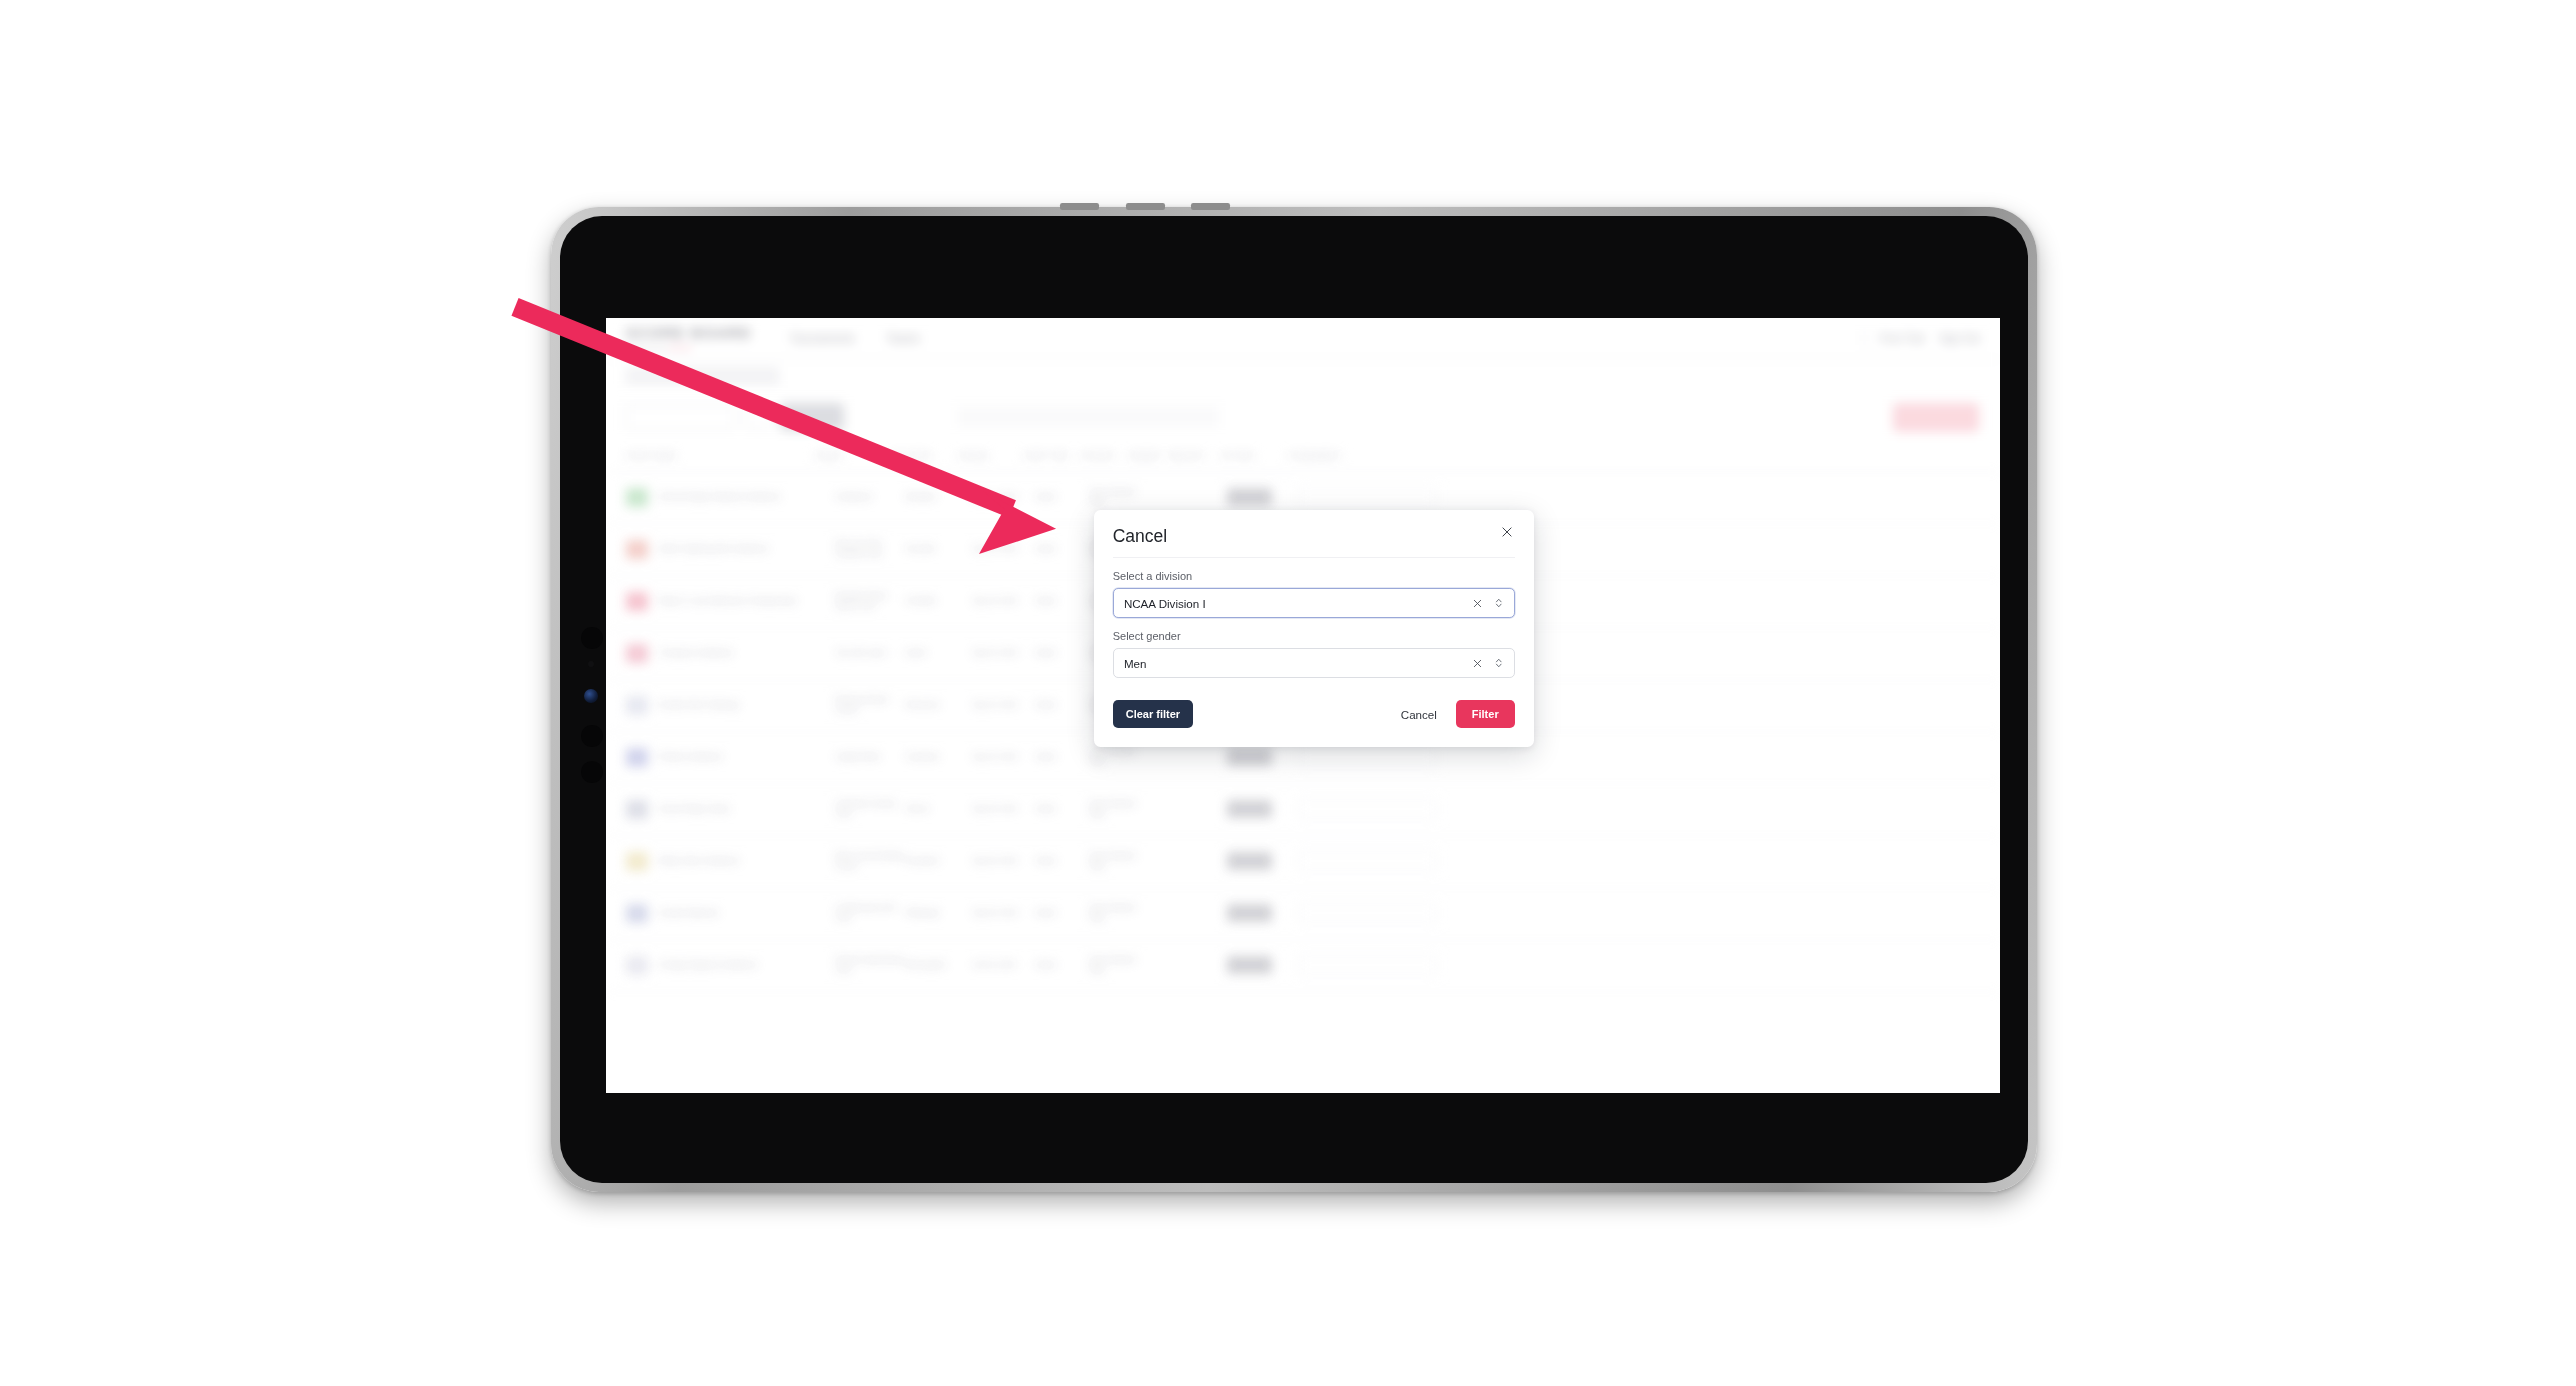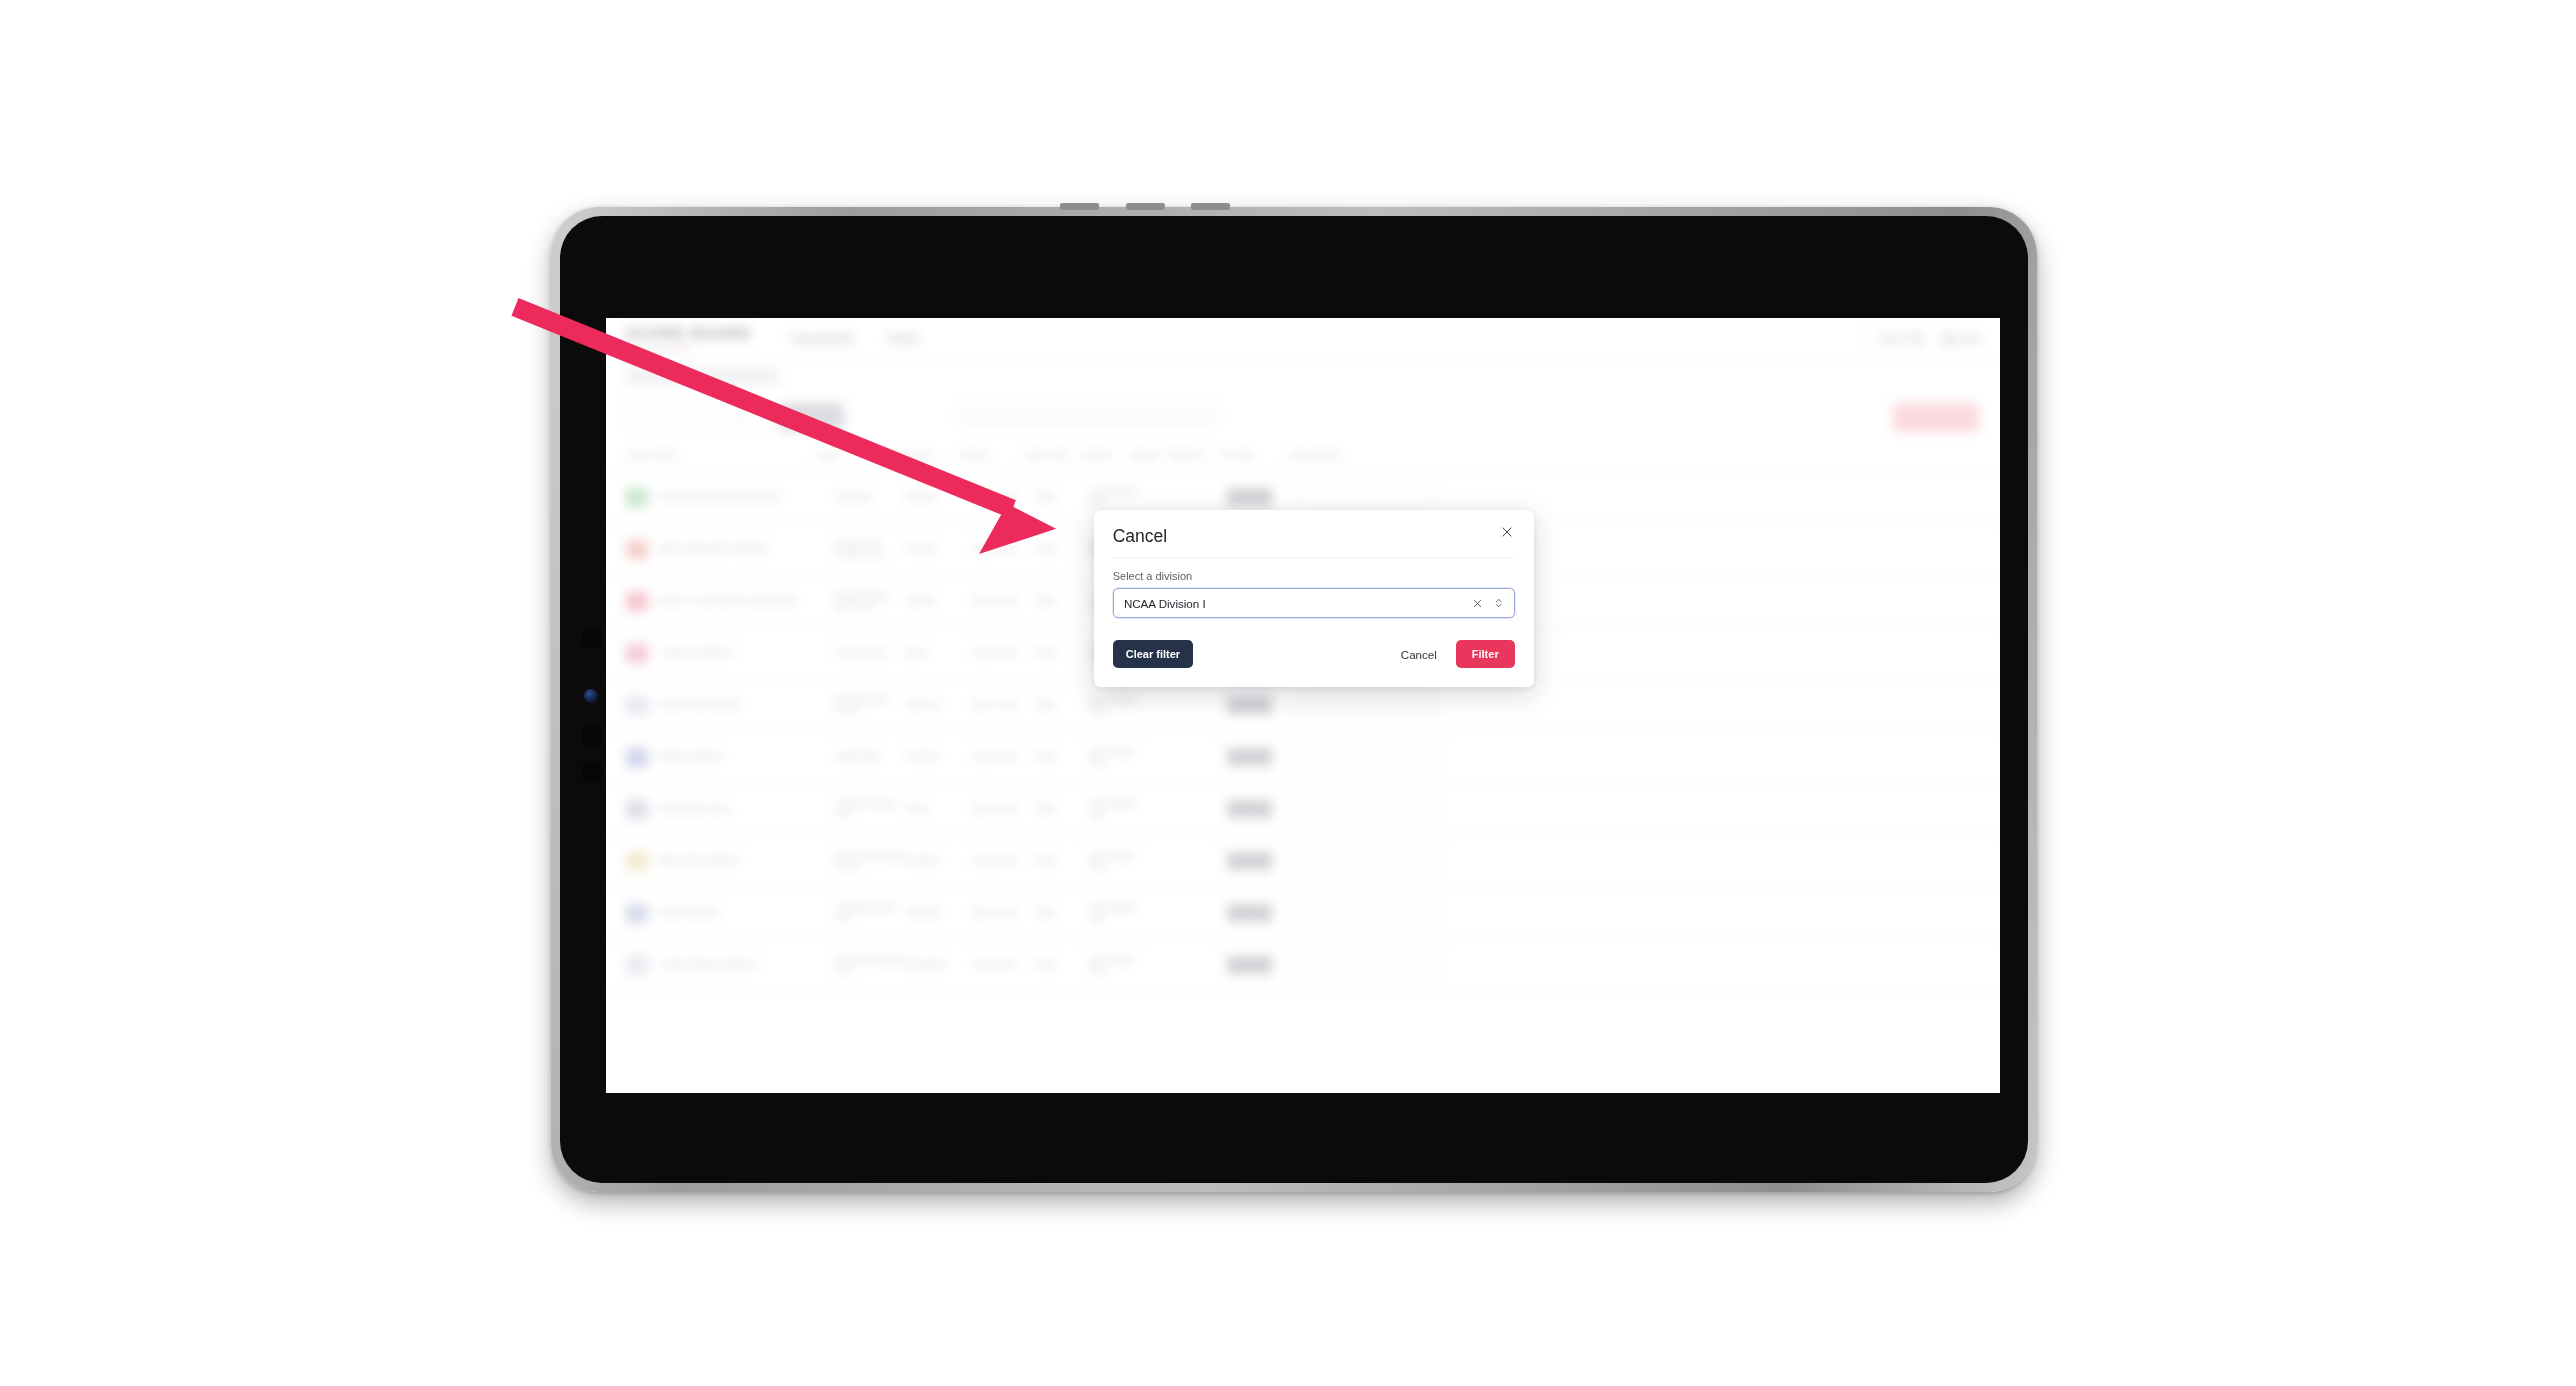--- a/index.html
+++ b/index.html
@@ -380,20 +380,38 @@
               </span>
               <span class="ctl-icon ctl-stepper">
                 <svg width="9.5" height="14" viewBox="0 0 16 24" fill="none" stroke="currentColor" stroke-width="1.7" stroke-linecap="round" stroke-linejoin="round">
                   <polyline points="4,10 8,5.5 12,10"></polyline>
                     <polyline points="4,14 8,18.5 12,14"></polyline>
                 </svg>
               </span>
             </div>
           </div>
 
+          <div class="field">
+            <div class="field-label">Select gender</div>
+            <div class="control">
+              <span class="val">Men</span>
+              <span class="ctl-icon ctl-x">
+                <svg width="11" height="11" viewBox="0 0 24 24" fill="none" stroke="currentColor" stroke-width="1.9" stroke-linecap="round">
+                  <line x1="5" y1="5" x2="19" y2="19"></line>
+                    <line x1="19" y1="5" x2="5" y2="19"></line>
+                </svg>
+              </span>
+              <span class="ctl-icon ctl-stepper">
+                <svg width="9.5" height="14" viewBox="0 0 16 24" fill="none" stroke="currentColor" stroke-width="1.7" stroke-linecap="round" stroke-linejoin="round">
+                  <polyline points="4,10 8,5.5 12,10"></polyline>
+                    <polyline points="4,14 8,18.5 12,14"></polyline>
+                </svg>
+              </span>
+            </div>
+          </div>
 
 
           <div id="modal-actions">
             <button class="btn" id="btn-clear">Clear filter</button>
             <button class="btn" id="btn-cancel">Cancel</button>
             <button class="btn" id="btn-apply">Filter</button>
           </div>
         </div>
 
       </div>

